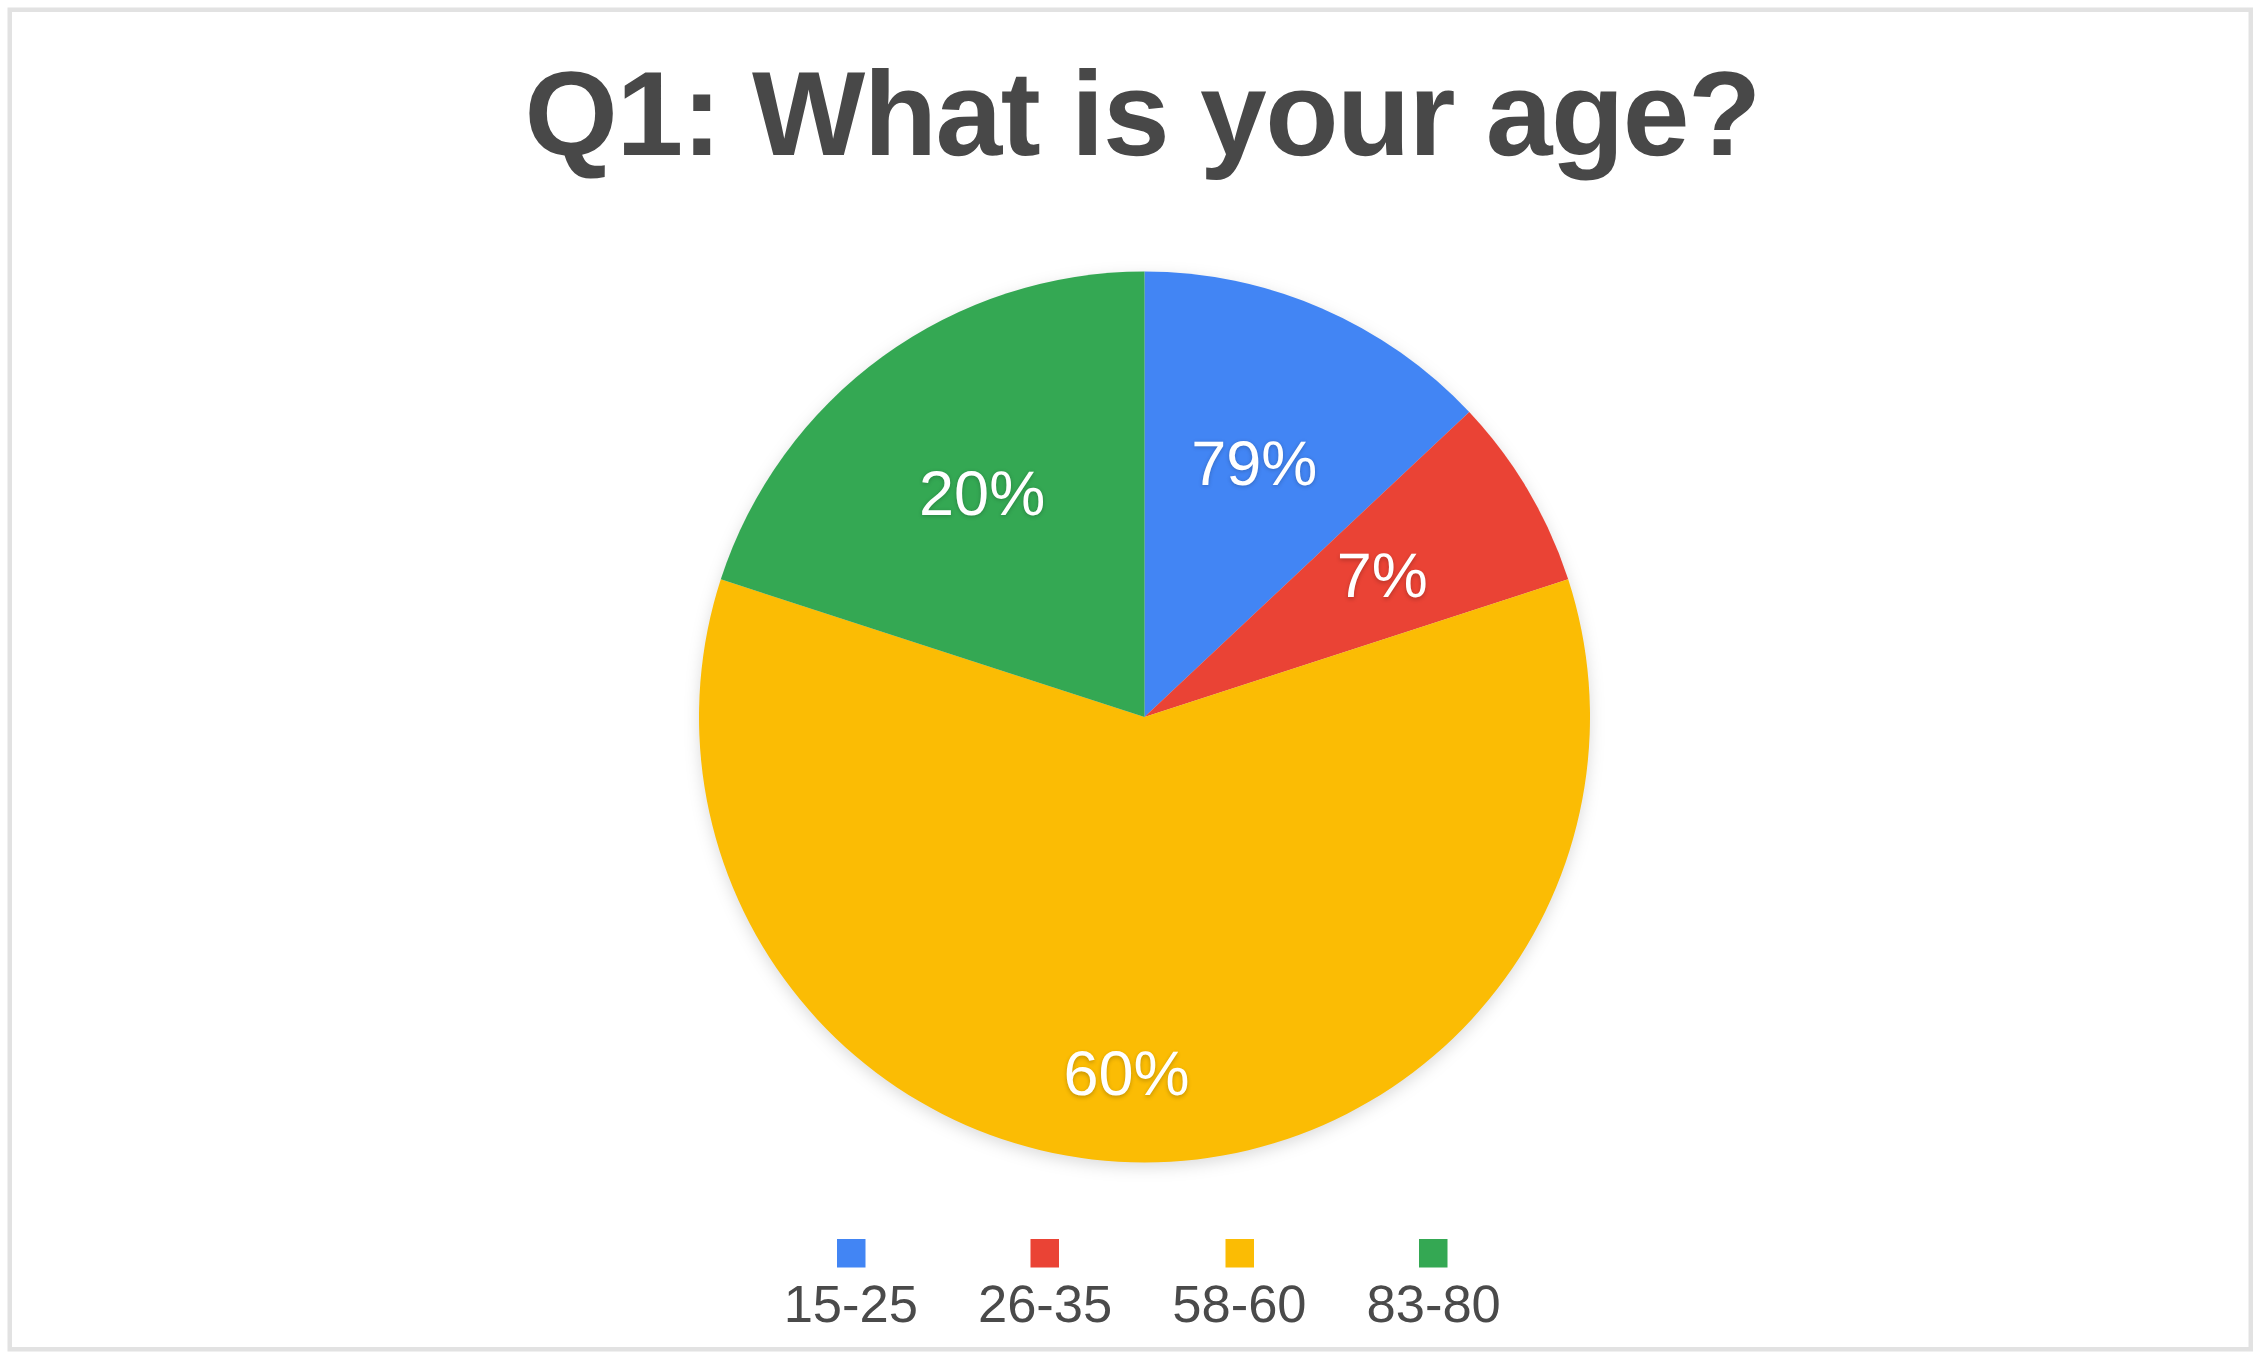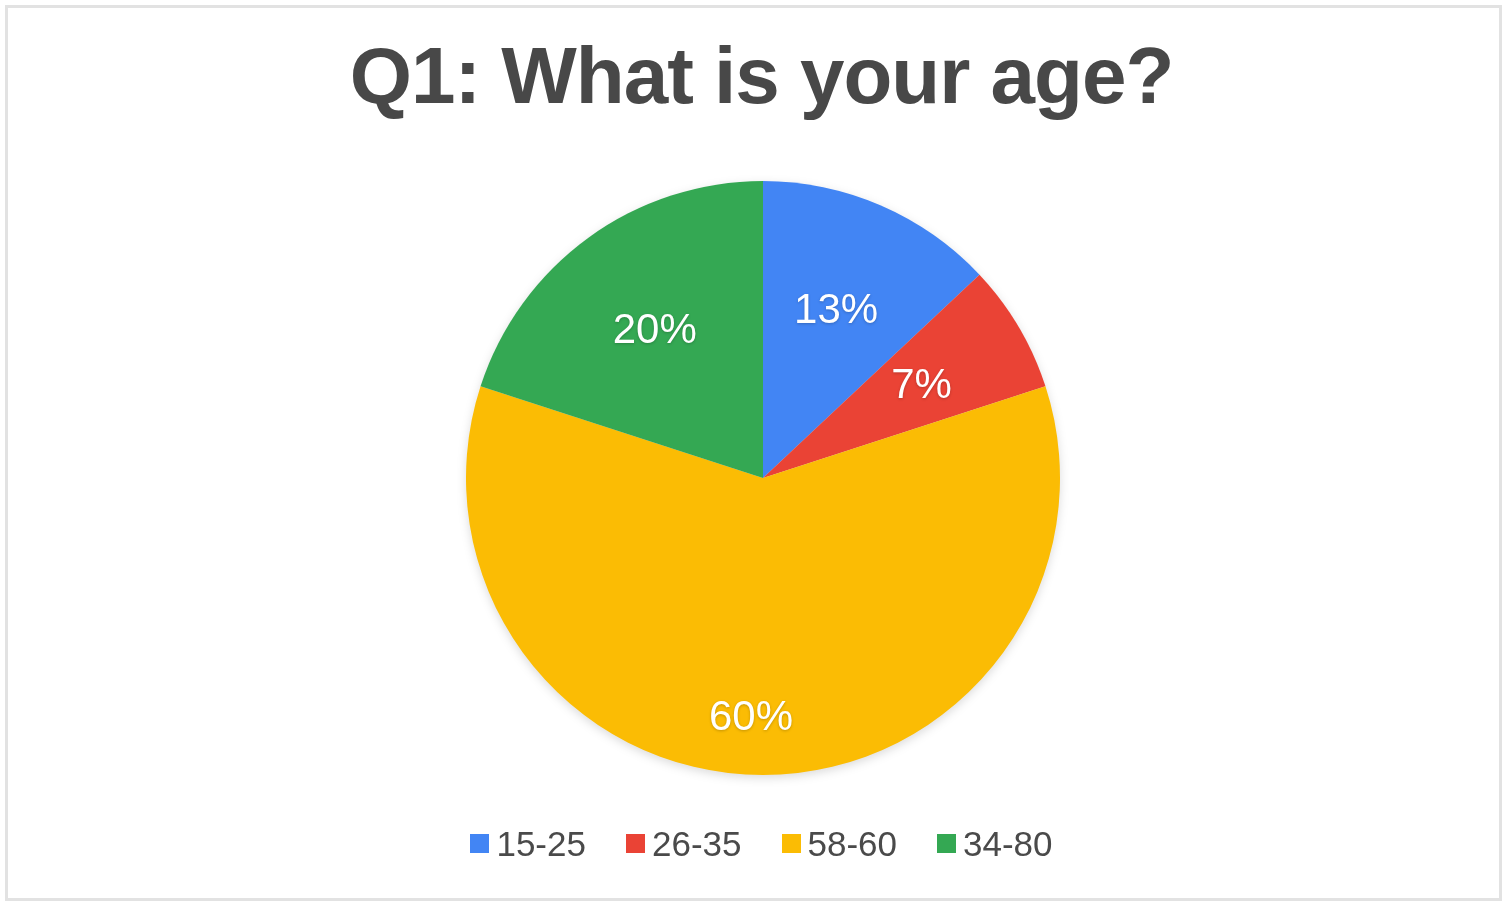--- a/index.html
+++ b/index.html
@@ -75,21 +75,21 @@
     top: 818px;
     width: 1507px;
     display: flex;
     flex-direction: row;
     justify-content: center;
     align-items: center;
     gap: 40px;
   }
   .legend-item {
     display: flex;
-    flex-direction: row;
+    flex-direction: column;
     align-items: center;
     gap: 7px;
   }
   .legend-swatch {
     width: 19px;
     height: 19px;
     flex: 0 0 auto;
   }
   .legend-label {
     font-family: "Liberation Sans", sans-serif;
@@ -111,21 +111,21 @@
     <div id="pie-wrap">
       <svg id="pie-svg" viewBox="0 0 596 596">
         <g id="pie-slices">
             <path d="M 298 298 L 298 1 A 297 297 0 0 1 514.5036823441592 94.68950953917948 Z" fill="#4285f4"></path>
             <path d="M 298 298 L 514.5036823441592 94.68950953917948 A 297 297 0 0 1 580.4637853396606 206.22195267064063 Z" fill="#ea4335"></path>
             <path d="M 298 298 L 580.4637853396606 206.22195267064063 A 297 297 0 1 1 15.536214660339397 206.22195267064052 Z" fill="#fbbc04"></path>
             <path d="M 298 298 L 15.536214660339397 206.22195267064052 A 297 297 0 0 1 297.99999999999994 1 Z" fill="#34a853"></path>
           </g>
       </svg>
       <div id="slice-labels">
-          <div class="slice-label" style="left: 371.131px; top: 129.005px;">13%</div>
+          <div class="slice-label" style="left: 371.131px; top: 129.005px;">79%</div>
           <div class="slice-label" style="left: 456.497px; top: 204.265px;">7%</div>
           <div class="slice-label" style="left: 286px; top: 535.6px;">60%</div>
           <div class="slice-label" style="left: 189.765px; top: 149.028px;">20%</div>
         </div>
     </div>
 
     <div id="legend">
         <div class="legend-item">
           <span class="legend-swatch" style="background: rgb(66, 133, 244);"></span>
           <span class="legend-label">15-25</span>
@@ -133,18 +133,18 @@
         <div class="legend-item">
           <span class="legend-swatch" style="background: rgb(234, 67, 53);"></span>
           <span class="legend-label">26-35</span>
         </div>
         <div class="legend-item">
           <span class="legend-swatch" style="background: rgb(251, 188, 4);"></span>
           <span class="legend-label">58-60</span>
         </div>
         <div class="legend-item">
           <span class="legend-swatch" style="background: rgb(52, 168, 83);"></span>
-          <span class="legend-label">34-80</span>
+          <span class="legend-label">83-80</span>
         </div>
       </div>
 
   </div>
 </div>
 
 </body></html>

